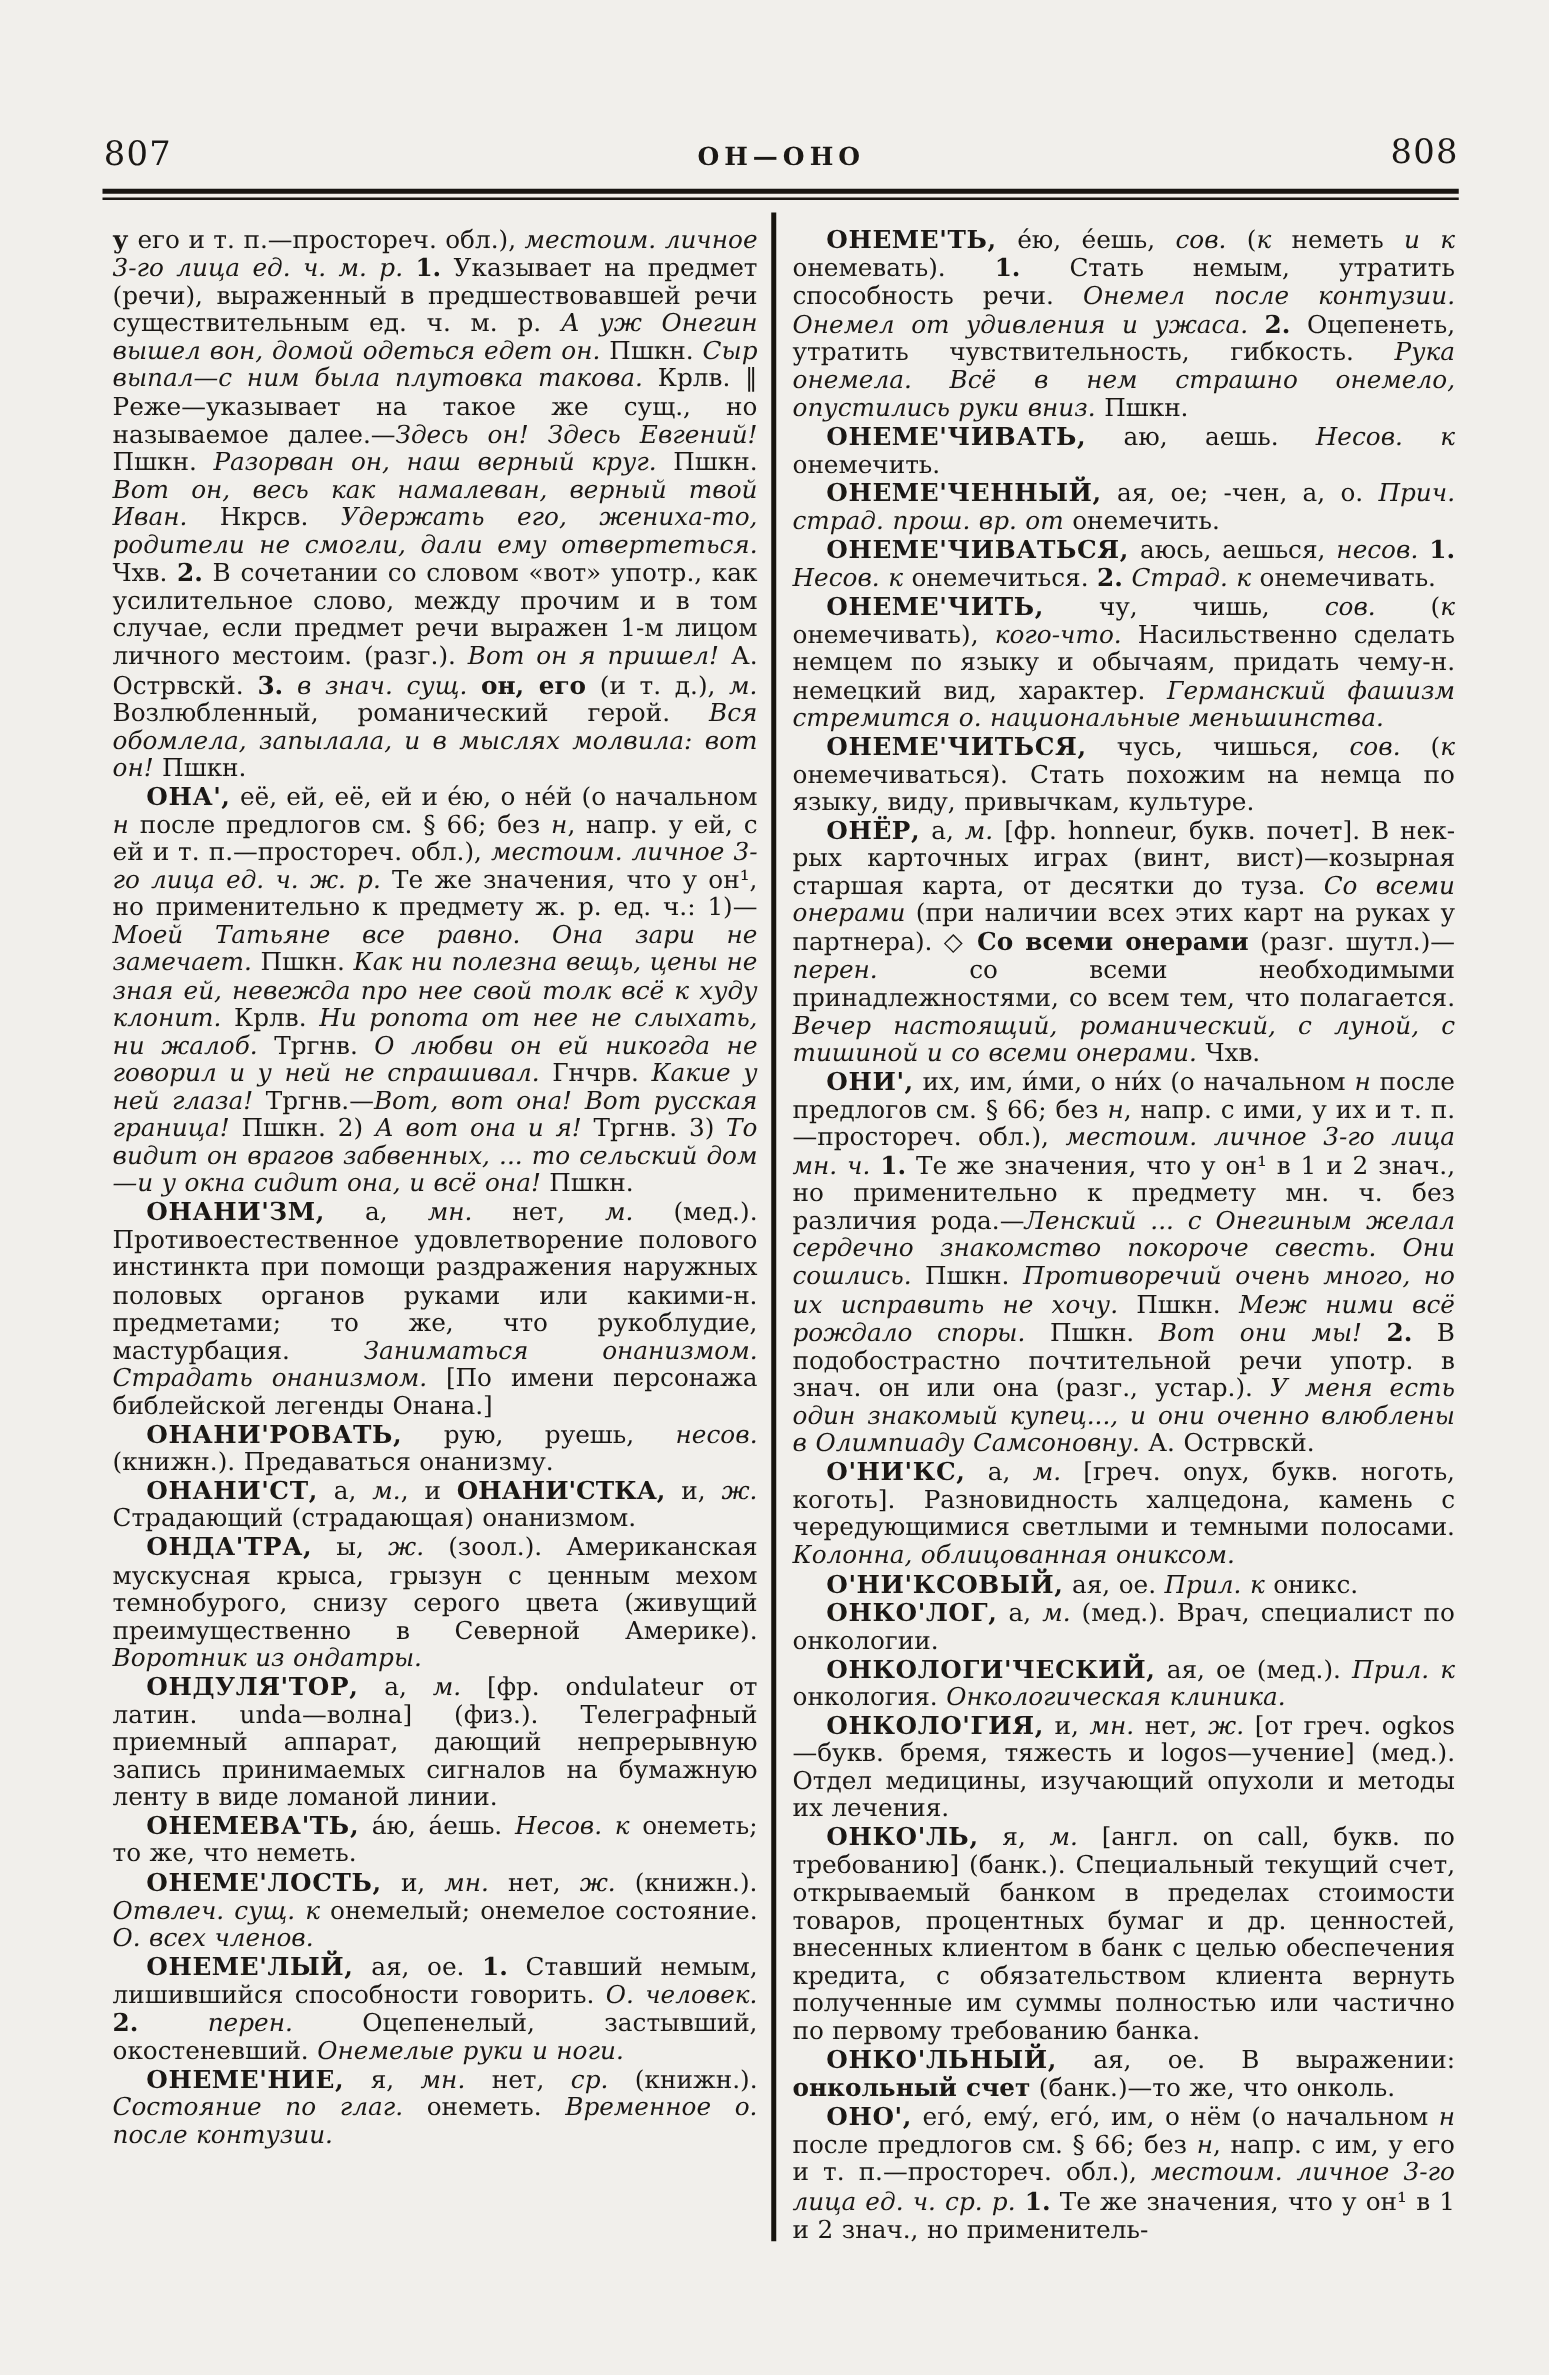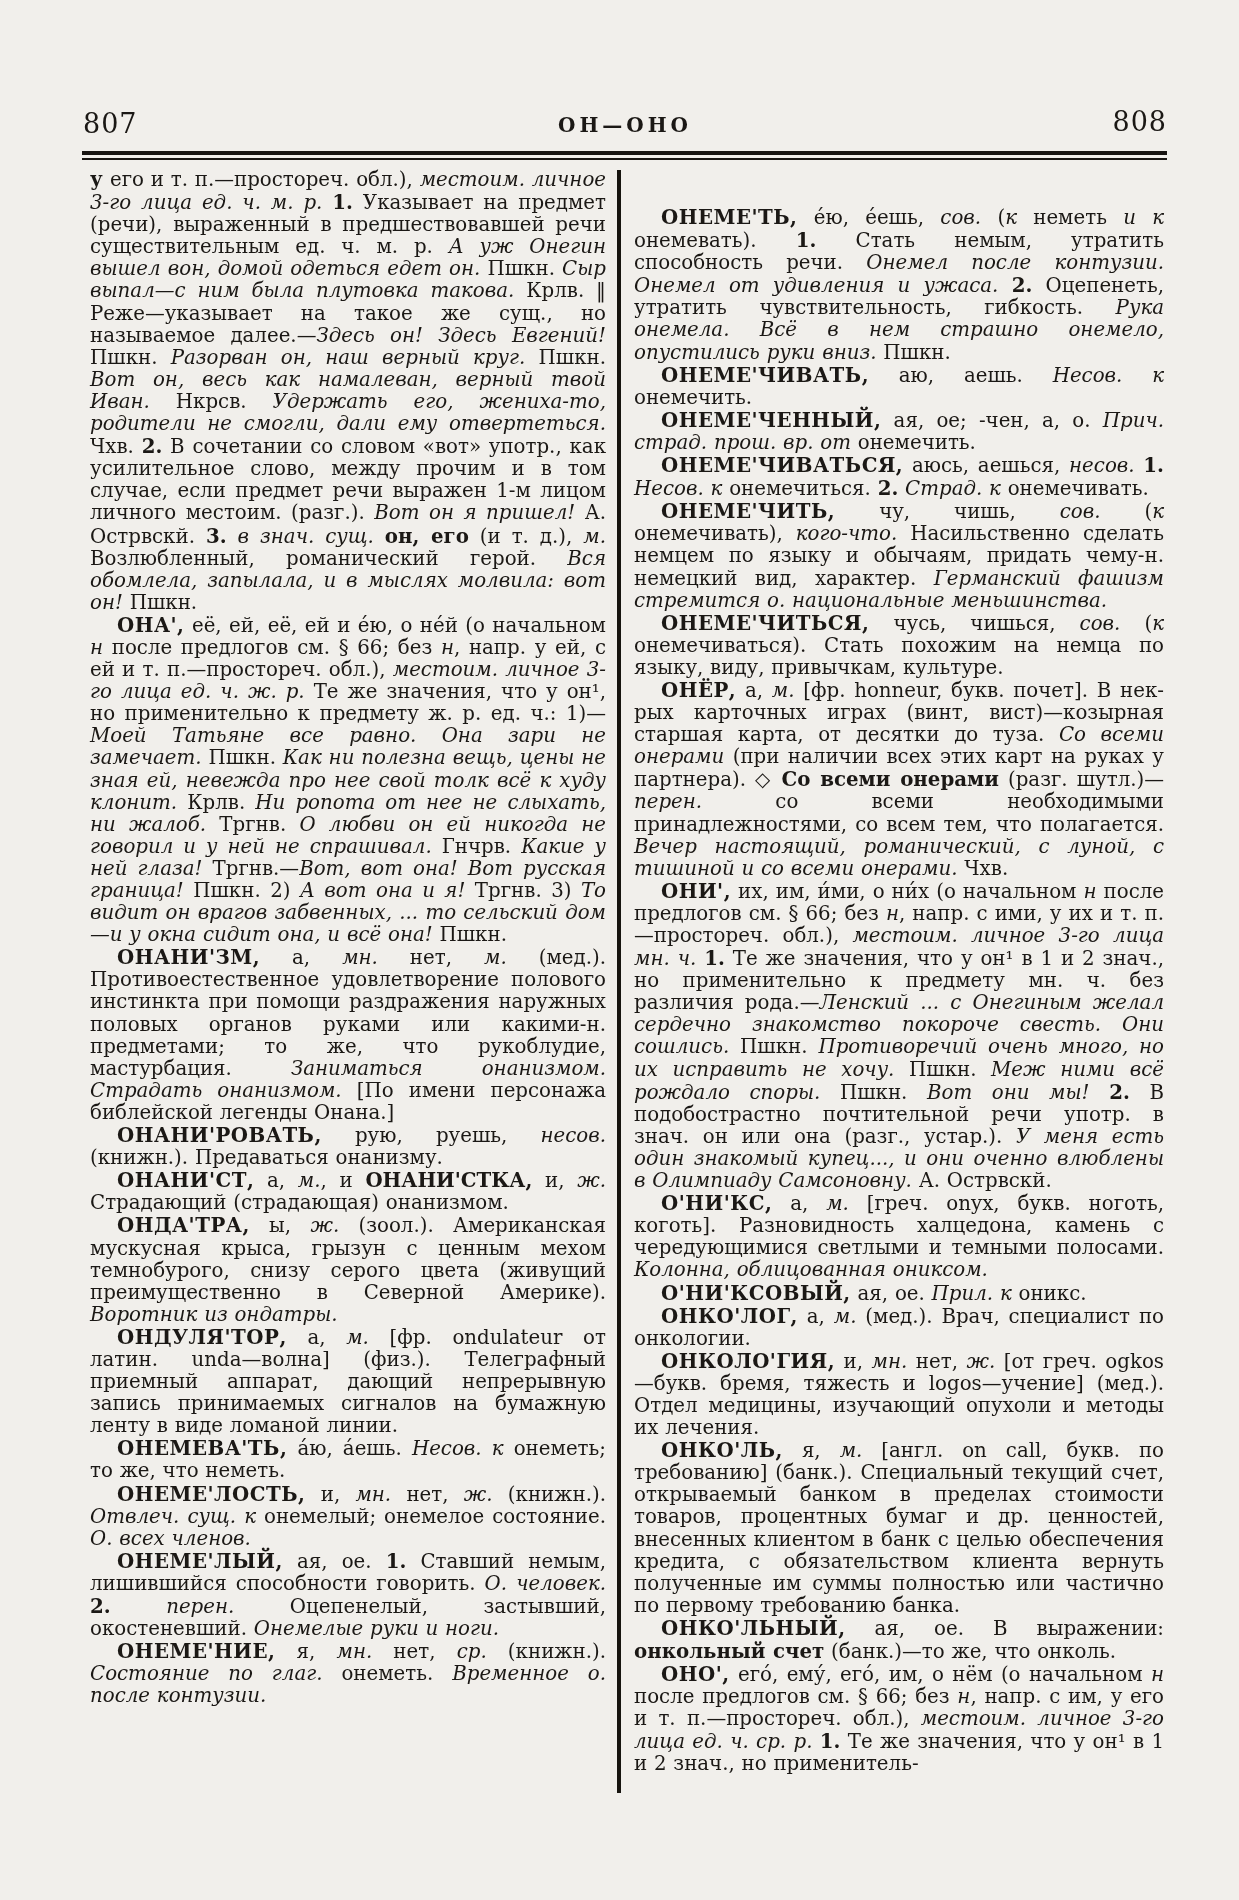--- a/index.html
+++ b/index.html
@@ -43,24 +43,24 @@
 
   .divider {
     position: absolute;
     left: 617px; top: 170px;
     width: 4px; height: 1623px;
     background: #17140f;
   }
 
   .col {
     position: absolute;
-    top: 168px;
+    top: 180px;
   }
   .col-left  { left: 90px;  width: 516px; }
-  .col-right { left: 634px; width: 530px; margin-top: 38px; }
+  .col-right { left: 634px; width: 530px; }
 
   .col p.entry {
     margin: 0;
     font-size: 19.8px;
     line-height: 22.1px;
     text-align: justify;
     text-indent: 27px;
     word-spacing: 0.5px;
   }
   .col p.entry.noindent { text-indent: 0; }
@@ -103,19 +103,20 @@
       <p class="entry"><span class="b hw">ОНЕМЕ'ЧИВАТЬ,</span><span> аю, аешь. </span><span class="i">Несов. к</span><span> онемечить.</span></p>
       <p class="entry"><span class="b hw">ОНЕМЕ'ЧЕННЫЙ,</span><span> ая, ое; -чен, а, о. </span><span class="i">Прич. страд. прош. вр. от</span><span> онемечить.</span></p>
       <p class="entry"><span class="b hw">ОНЕМЕ'ЧИВАТЬСЯ,</span><span> аюсь, аешься, </span><span class="i">несов.</span><span> </span><span class="b">1.</span><span> </span><span class="i">Несов. к</span><span> онемечиться. </span><span class="b">2.</span><span> </span><span class="i">Страд. к</span><span> онемечивать.</span></p>
       <p class="entry"><span class="b hw">ОНЕМЕ'ЧИТЬ,</span><span> чу, чишь, </span><span class="i">сов.</span><span> (</span><span class="i">к</span><span> онемечивать), </span><span class="i">кого-что.</span><span> Насильственно сделать немцем по языку и обычаям, придать чему-н. немецкий вид, характер. </span><span class="i">Германский фашизм стремится о. национальные меньшинства.</span></p>
       <p class="entry"><span class="b hw">ОНЕМЕ'ЧИТЬСЯ,</span><span> чусь, чишься, </span><span class="i">сов.</span><span> (</span><span class="i">к</span><span> онемечиваться). Стать похожим на немца по языку, виду, привычкам, культуре.</span></p>
       <p class="entry"><span class="b hw">ОНЁР,</span><span> а, </span><span class="i">м.</span><span> [фр. honneur, букв. почет]. В нек-рых карточных играх (винт, вист)—козырная старшая карта, от десятки до туза. </span><span class="i">Со всеми онерами</span><span> (при наличии всех этих карт на руках у партнера). ◇ </span><span class="b">Со всеми онерами</span><span> (разг. шутл.)—</span><span class="i">перен.</span><span> со всеми необходимыми принадлежностями, со всем тем, что полагается. </span><span class="i">Вечер настоящий, романический, с луной, с тишиной и со всеми онерами.</span><span> Чхв.</span></p>
       <p class="entry"><span class="b hw">ОНИ',</span><span> их, им, и́ми, о ни́х (о начальном </span><span class="i">н</span><span> после предлогов см. § 66; без </span><span class="i">н</span><span>, напр. с ими, у их и т. п.—простореч. обл.), </span><span class="i">местоим. личное 3-го лица мн. ч.</span><span> </span><span class="b">1.</span><span> Те же значения, что у он¹ в 1 и 2 знач., но применительно к предмету мн. ч. без различия рода.—</span><span class="i">Ленский ... с Онегиным желал сердечно знакомство покороче свесть. Они сошлись.</span><span> Пшкн. </span><span class="i">Противоречий очень много, но их исправить не хочу.</span><span> Пшкн. </span><span class="i">Меж ними всё рождало споры.</span><span> Пшкн. </span><span class="i">Вот они мы!</span><span> </span><span class="b">2.</span><span> В подобострастно почтительной речи употр. в знач. он или она (разг., устар.). </span><span class="i">У меня есть один знакомый купец..., и они оченно влюблены в Олимпиаду Самсоновну.</span><span> А. Острвскй.</span></p>
       <p class="entry"><span class="b hw">О'НИ'КС,</span><span> а, </span><span class="i">м.</span><span> [греч. onyx, букв. ноготь, коготь]. Разновидность халцедона, камень с чередующимися светлыми и темными полосами. </span><span class="i">Колонна, облицованная ониксом.</span></p>
       <p class="entry"><span class="b hw">О'НИ'КСОВЫЙ,</span><span> ая, ое. </span><span class="i">Прил. к</span><span> оникс.</span></p>
       <p class="entry"><span class="b hw">ОНКО'ЛОГ,</span><span> а, </span><span class="i">м.</span><span> (мед.). Врач, специалист по онкологии.</span></p>
+      <p class="entry"><span class="b hw">ОНКОЛОГИ'ЧЕСКИЙ,</span><span> ая, ое (мед.). </span><span class="i">Прил. к</span><span> онкология. </span><span class="i">Онкологическая клиника.</span></p>
       <p class="entry"><span class="b hw">ОНКОЛО'ГИЯ,</span><span> и, </span><span class="i">мн.</span><span> нет, </span><span class="i">ж.</span><span> [от греч. ogkos—букв. бремя, тяжесть и logos—учение] (мед.). Отдел медицины, изучающий опухоли и методы их лечения.</span></p>
       <p class="entry"><span class="b hw">ОНКО'ЛЬ,</span><span> я, </span><span class="i">м.</span><span> [англ. on call, букв. по требованию] (банк.). Специальный текущий счет, открываемый банком в пределах стоимости товаров, процентных бумаг и др. ценностей, внесенных клиентом в банк с целью обеспечения кредита, с обязательством клиента вернуть полученные им суммы полностью или частично по первому требованию банка.</span></p>
       <p class="entry"><span class="b hw">ОНКО'ЛЬНЫЙ,</span><span> ая, ое. В выражении: </span><span class="b">онкольный счет</span><span> (банк.)—то же, что онколь.</span></p>
       <p class="entry"><span class="b hw">ОНО',</span><span> его́, ему́, его́, им, о нём (о начальном </span><span class="i">н</span><span> после предлогов см. § 66; без </span><span class="i">н</span><span>, напр. с им, у его и т. п.—простореч. обл.), </span><span class="i">местоим. личное 3-го лица ед. ч. ср. р.</span><span> </span><span class="b">1.</span><span> Те же значения, что у он¹ в 1 и 2 знач., но применитель-</span></p>
     </div>
 
 </div>
 
 </body></html>

